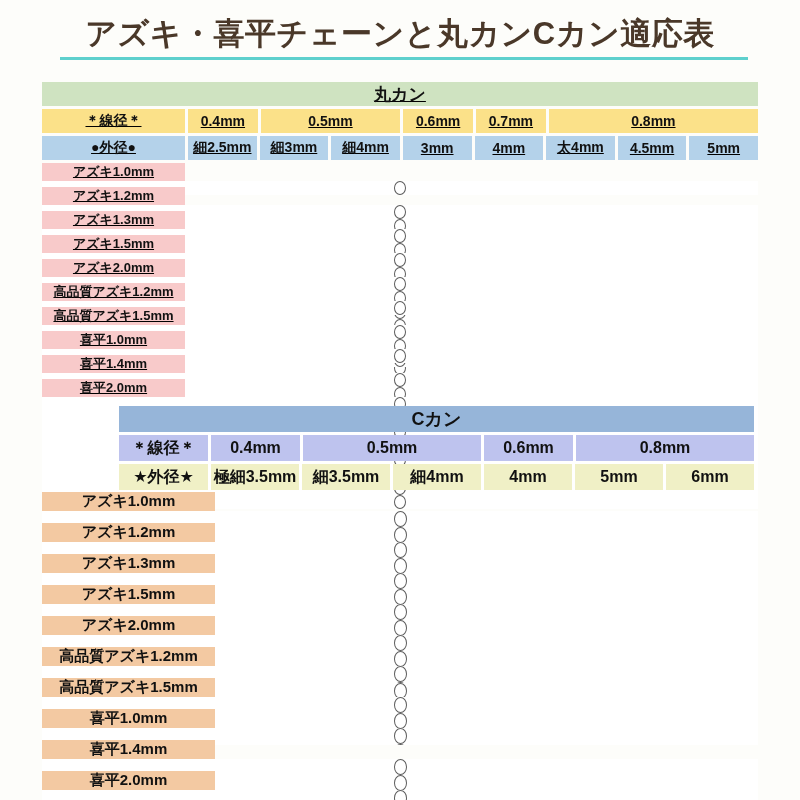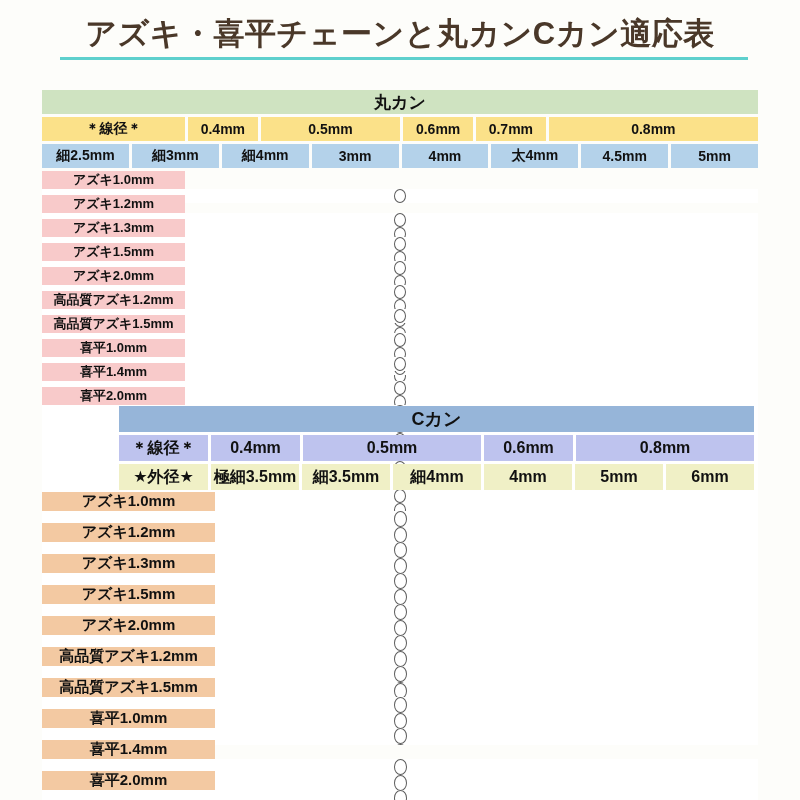--- a/index.html
+++ b/index.html
@@ -33,21 +33,21 @@
             font-weight:bold; color:#111; flex:none; }
   .dcell { flex:1 0 0; display:flex; align-items:center; justify-content:center;
            background:#fff; }
   .rsep { height:4px; box-sizing:border-box; background:#fff;
           border-top:1.5px solid var(--line,#3a3a3a);
           border-bottom:1.5px solid var(--line,#3a3a3a); }
   .circle { display:inline-block; border-radius:50%; background:#fff;
             border:1.5px solid var(--circle,#5c5c5c); }
 
   
-  .t1 { position:absolute; left:42px; top:90px; width:716px; }
+  .t1 { position:absolute; left:42px; top:82px; width:716px;text-decoration:underline; }
   .t1 .band { height:24px; background:var(--t1-band,#cfe3c1); font-size:17px; }
   .t1 .cell { height:24px; font-size:14px; }
   .t1 .lcell { width:143px; flex:none; }
   .t1 .wire .cell { background:var(--t1-wire,#fbe189); }
   .t1 .outer .cell { background:var(--t1-outer,#b4d2ea); }
   .t1 .drow { height:20px; }
   .t1 .rlabel { width:143px; background:var(--t1-label,#f8caca); font-size:13px; }
   .t1 .circle { width:10px; height:12px; }
 
   
@@ -74,20 +74,21 @@
     <div class="band">丸カン</div>
     <div class="hrow wire" id="t1-wire">
         <div class="cell lcell">＊線径＊</div>
         <div class="cell gcell" style="--span: 1;">0.4mm</div>
         <div class="cell gcell" style="--span: 2;">0.5mm</div>
         <div class="cell gcell" style="--span: 1;">0.6mm</div>
         <div class="cell gcell" style="--span: 1;">0.7mm</div>
         <div class="cell gcell" style="--span: 3;">0.8mm</div>
       </div>
     <div class="hrow outer" id="t1-outer">
+        <div class="cell lcell">●外径●</div>
         <div class="cell gcell">細2.5mm</div>
         <div class="cell gcell">細3mm</div>
         <div class="cell gcell">細4mm</div>
         <div class="cell gcell">3mm</div>
         <div class="cell gcell">4mm</div>
         <div class="cell gcell">太4mm</div>
         <div class="cell gcell">4.5mm</div>
         <div class="cell gcell">5mm</div>
       </div>
     <div id="t1-body">

